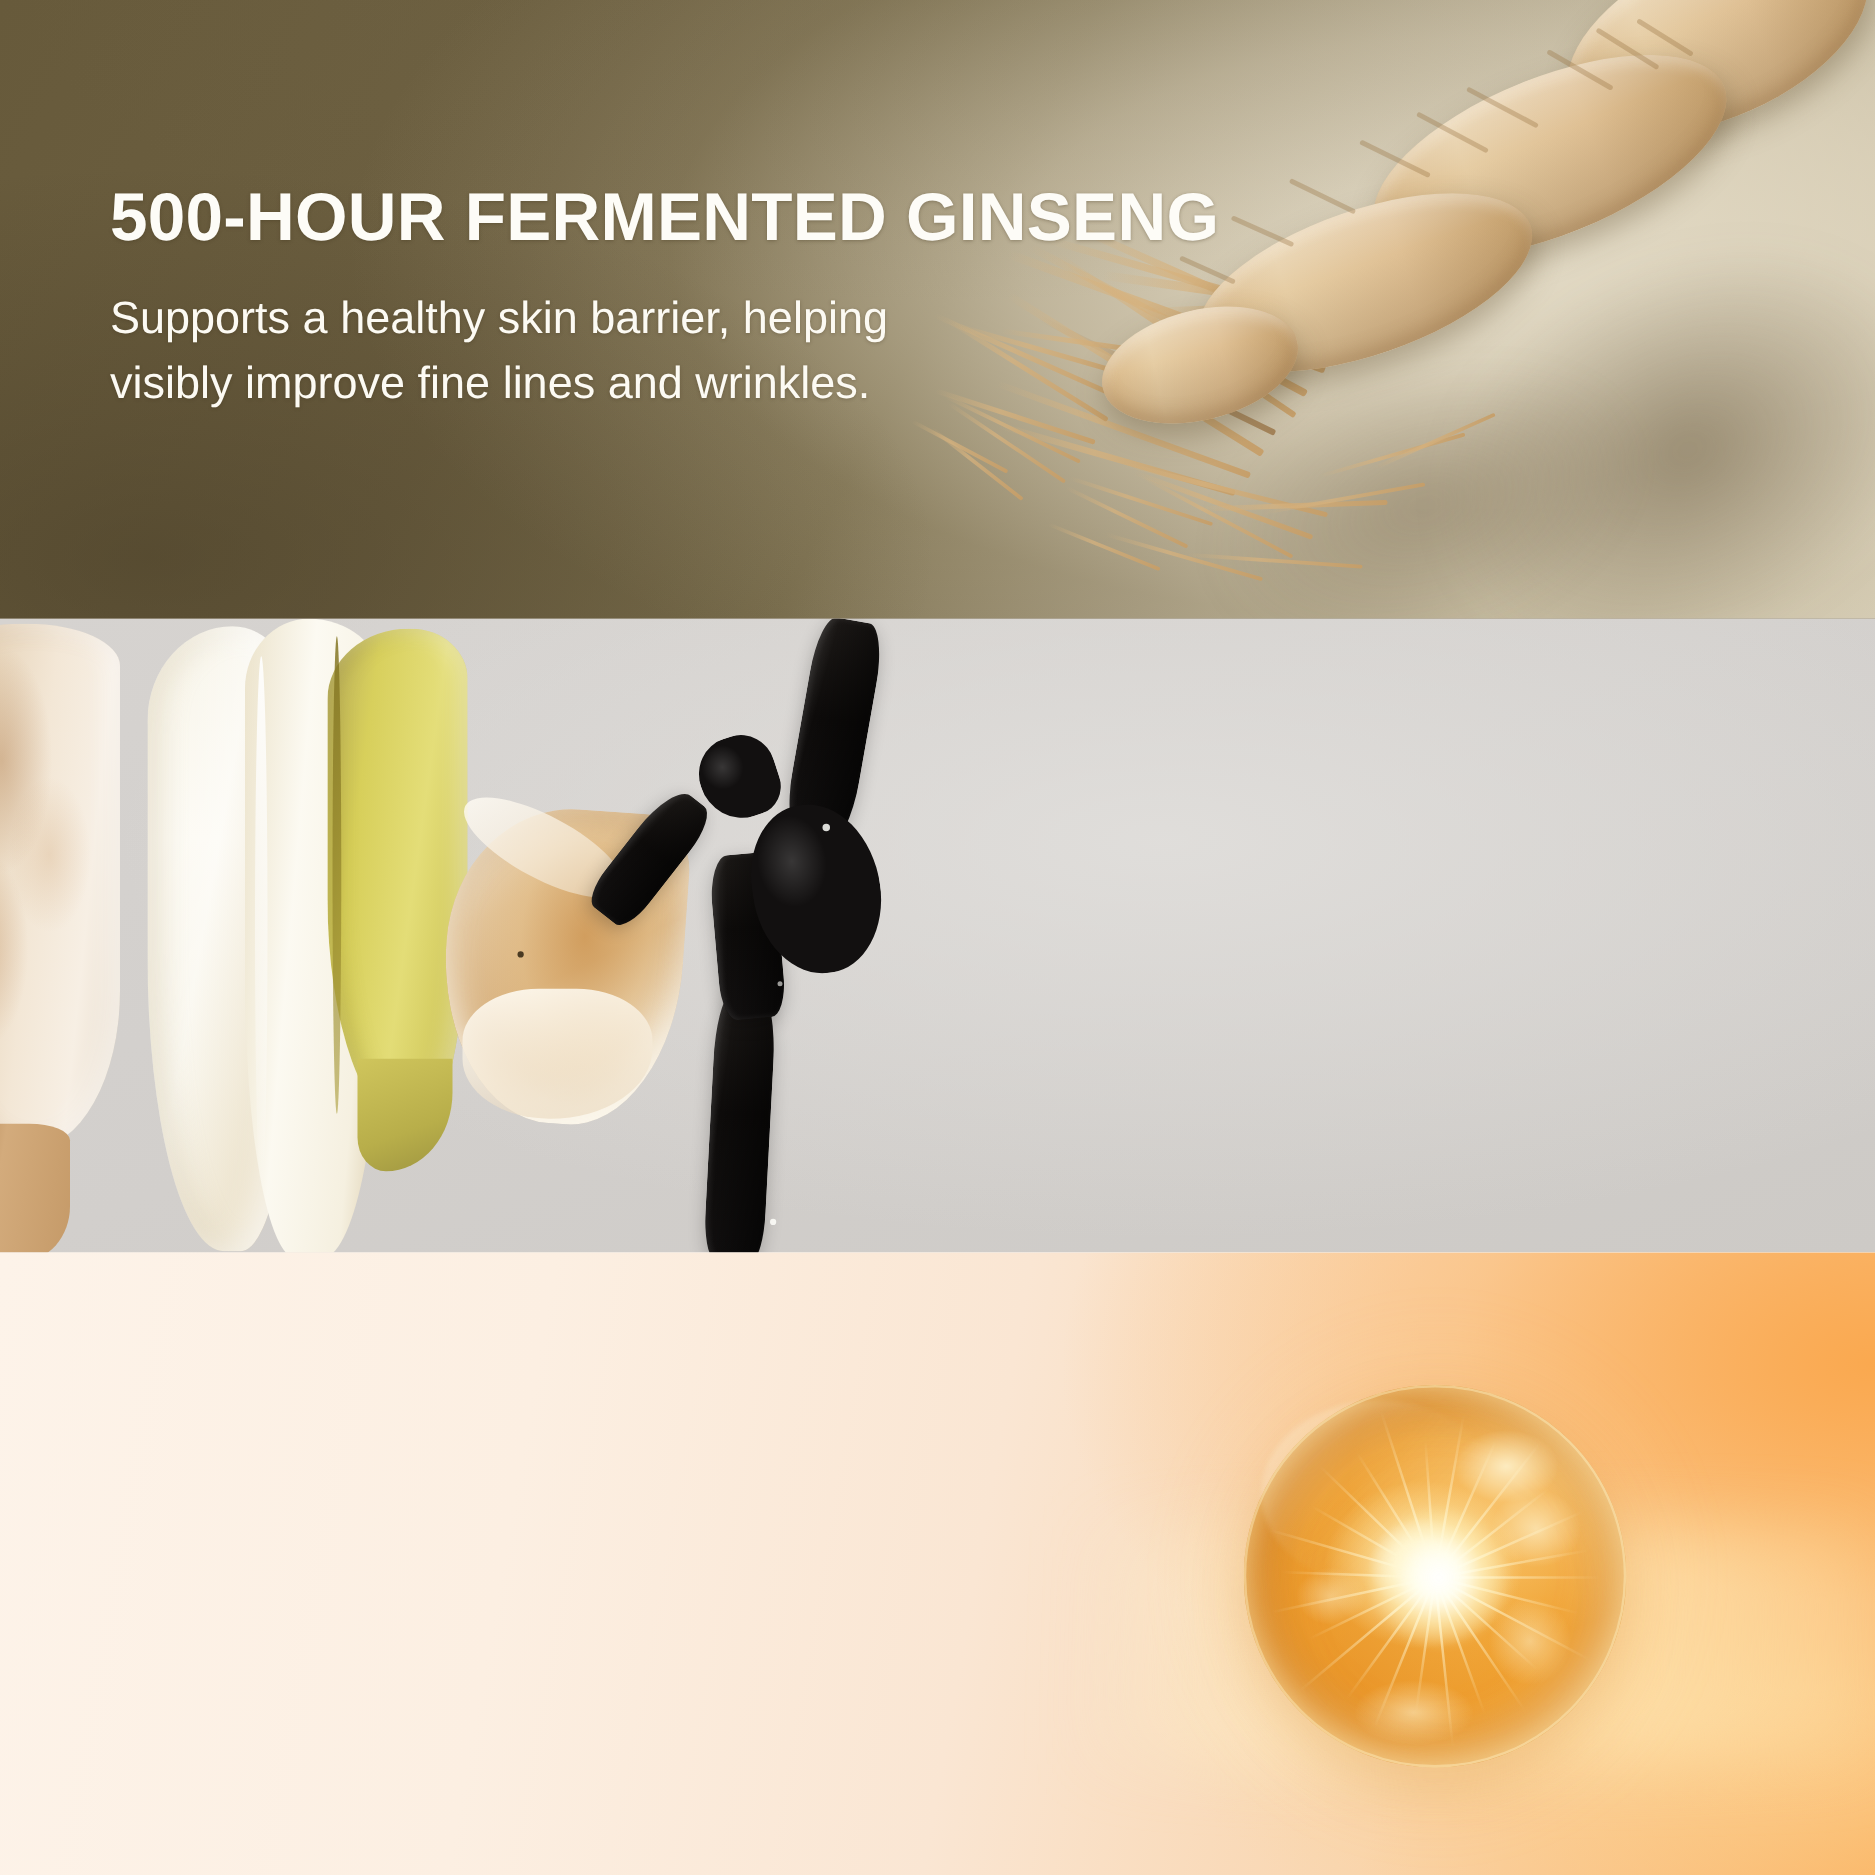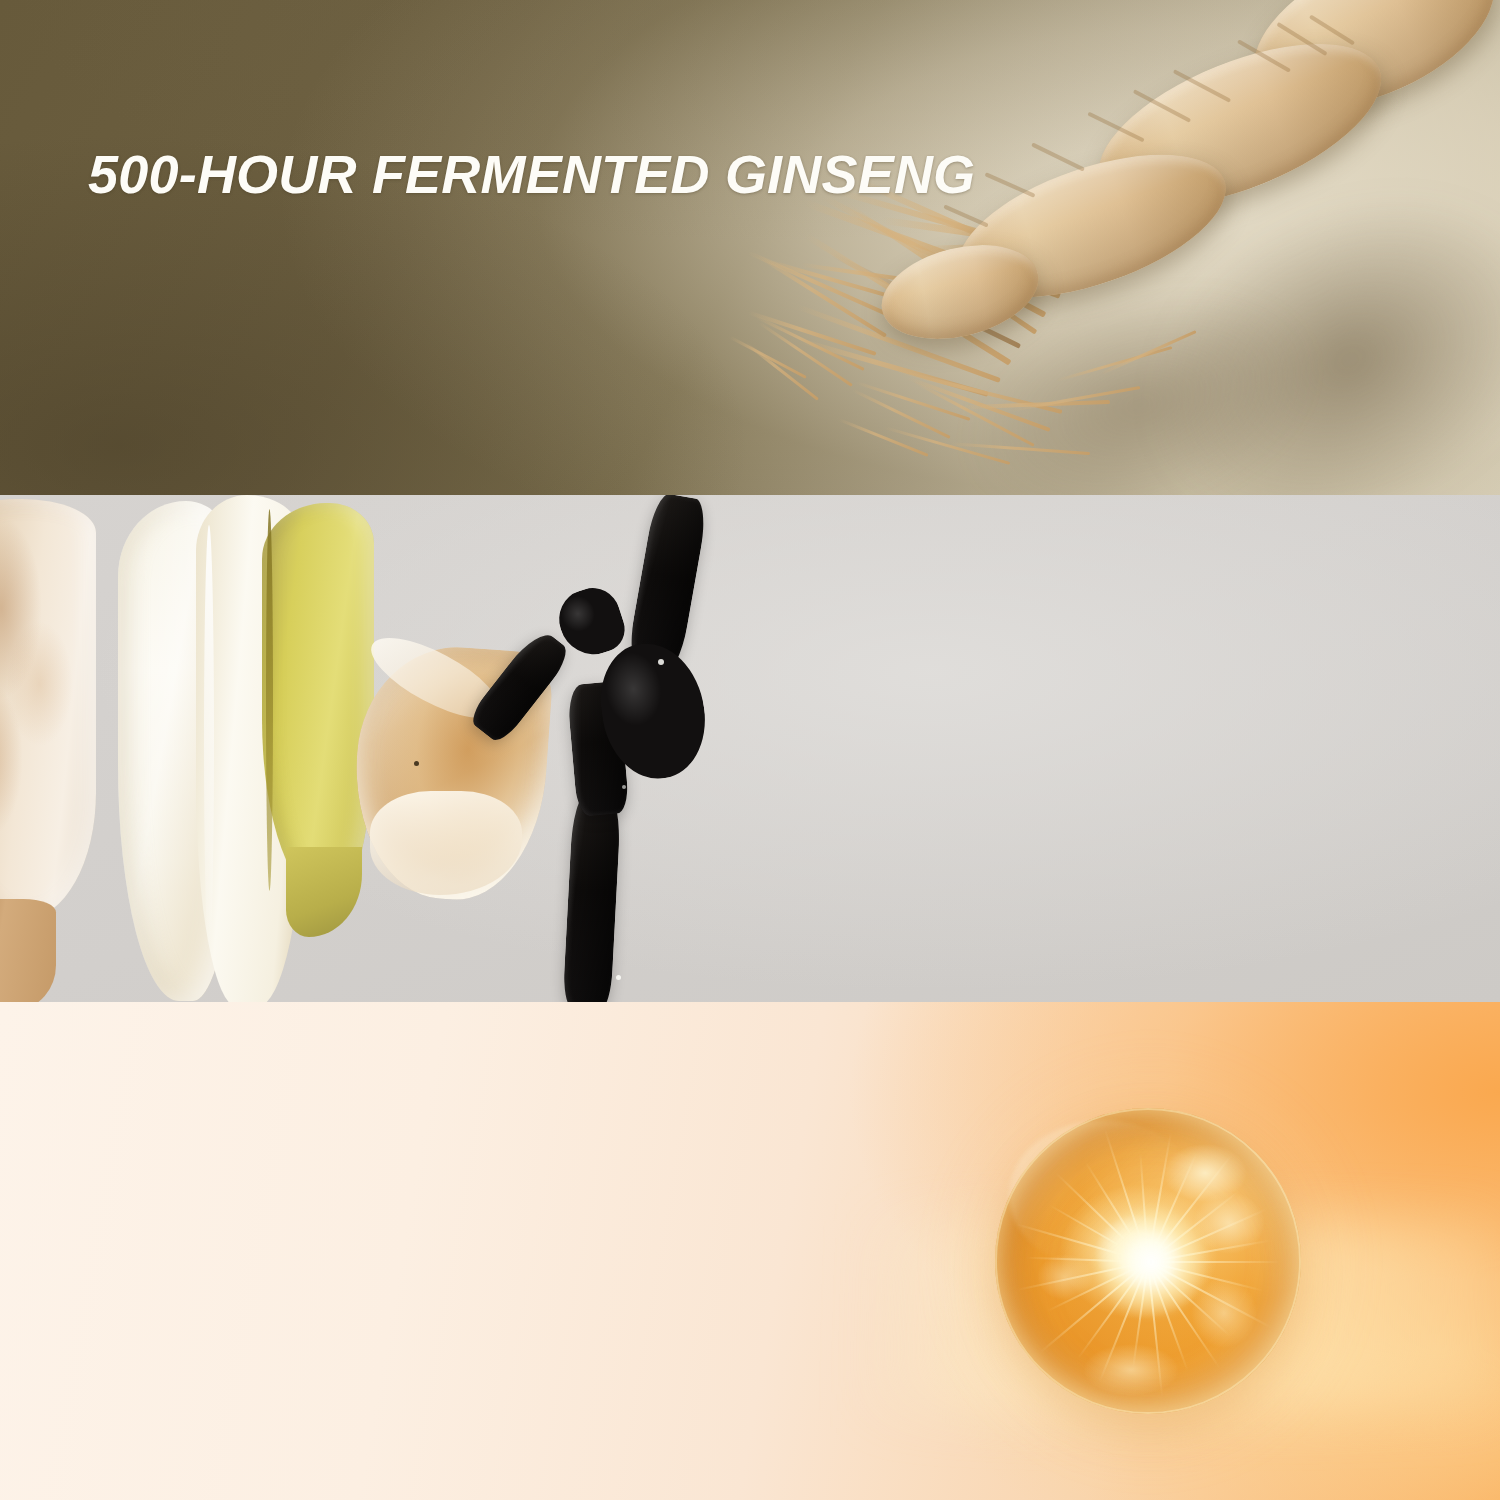--- a/index.html
+++ b/index.html
@@ -171,21 +171,20 @@
     position:absolute; border-radius:50%;
     background:linear-gradient(135deg, rgba(255,250,230,.38) 0%, rgba(255,250,230,.06) 42%, rgba(255,250,230,0) 70%);
     filter:blur(2px);
   }
 
   
   .txt{ position:absolute; z-index:40; }
   .h-title{
     font-weight:bold; letter-spacing:.2px; white-space:nowrap;
     line-height:1.04;
-    font-style:italic;
   }
   .h-body{ line-height:1.45; white-space:pre-line; }
 
   #t1{ left:88px; top:146px; }
   #t1 .h-title{ font-size:54px; color:#fdfcf7; text-shadow:0 1px 3px rgba(60,48,26,.35); }
   #t1 .h-body{ margin-top:26px; font-size:36px; color:#fcfaf3; text-shadow:0 1px 3px rgba(60,48,26,.30); }
 </style>
 </head>
 <body>
 
@@ -250,20 +249,22 @@
       <div class="rootline" style="left:1200px; top:54px; width:4px; height:64px; transform:rotate(-62deg);"></div>
       <div class="rootline" style="left:1160px; top:74px; width:4px; height:64px; transform:rotate(-62deg);"></div>
       <div class="rootline" style="left:1114px; top:96px; width:4px; height:62px; transform:rotate(-64deg);"></div>
       <div class="rootline" style="left:1056px; top:128px; width:4px; height:58px; transform:rotate(-64deg);"></div>
       <div class="rootline" style="left:1008px; top:158px; width:4px; height:54px; transform:rotate(-66deg);"></div>
       <div class="rootline" style="left:964px; top:192px; width:4px; height:48px; transform:rotate(-66deg);"></div>
     </div>
 
     <div class="txt" id="t1">
       <div class="h-title">500-HOUR FERMENTED GINSENG</div>
+      <div class="h-body">Supports a healthy skin barrier, helping
+visibly improve fine lines and wrinkles.</div>
     </div>
   </section>
 
   <section class="panel" id="panel-herb">
     <div class="bg-base"></div>
 
     <div class="bot slice" style="left:-52px; top:4px; width:148px; height:420px;"></div>
     <div class="bot slice-stem" style="left:-40px; top:404px; width:96px; height:110px;"></div>
 
     <div class="bot petal-cream" style="left:118px; top:6px; width:120px; height:500px; border-radius:60% 46% 40% 54% / 16% 14% 50% 50%;"></div>

